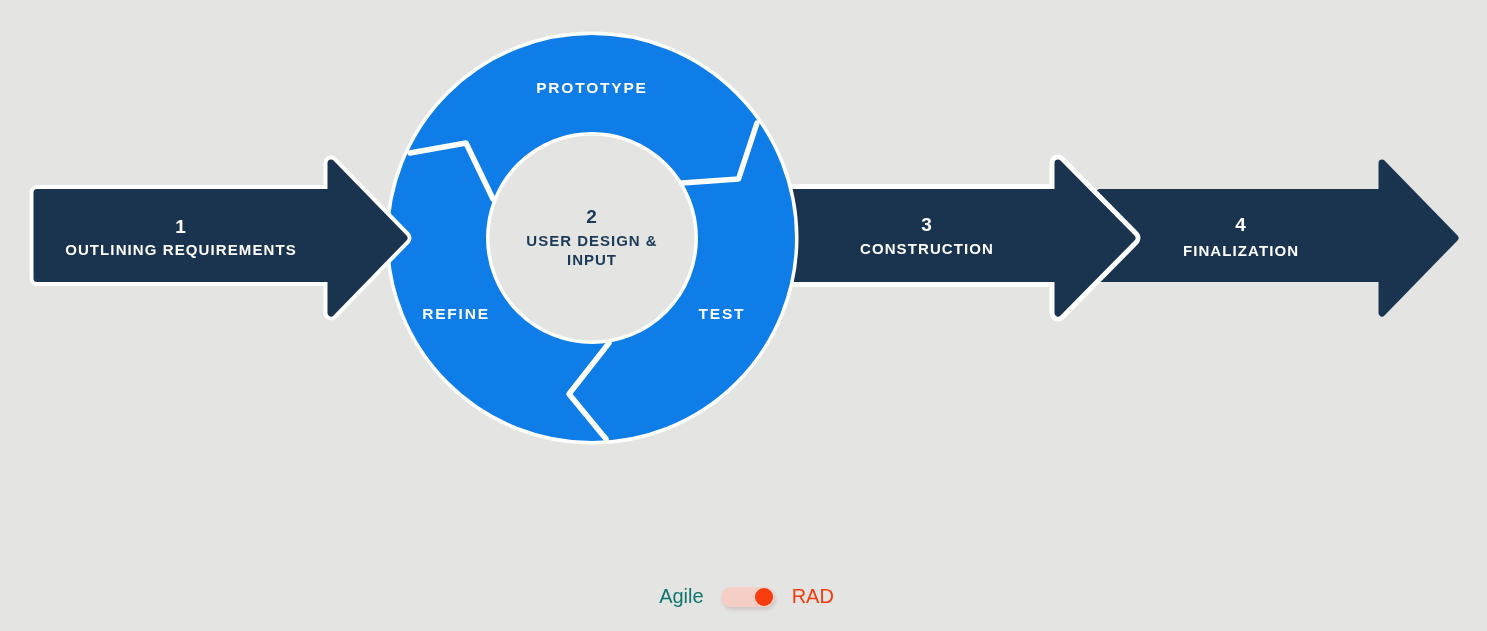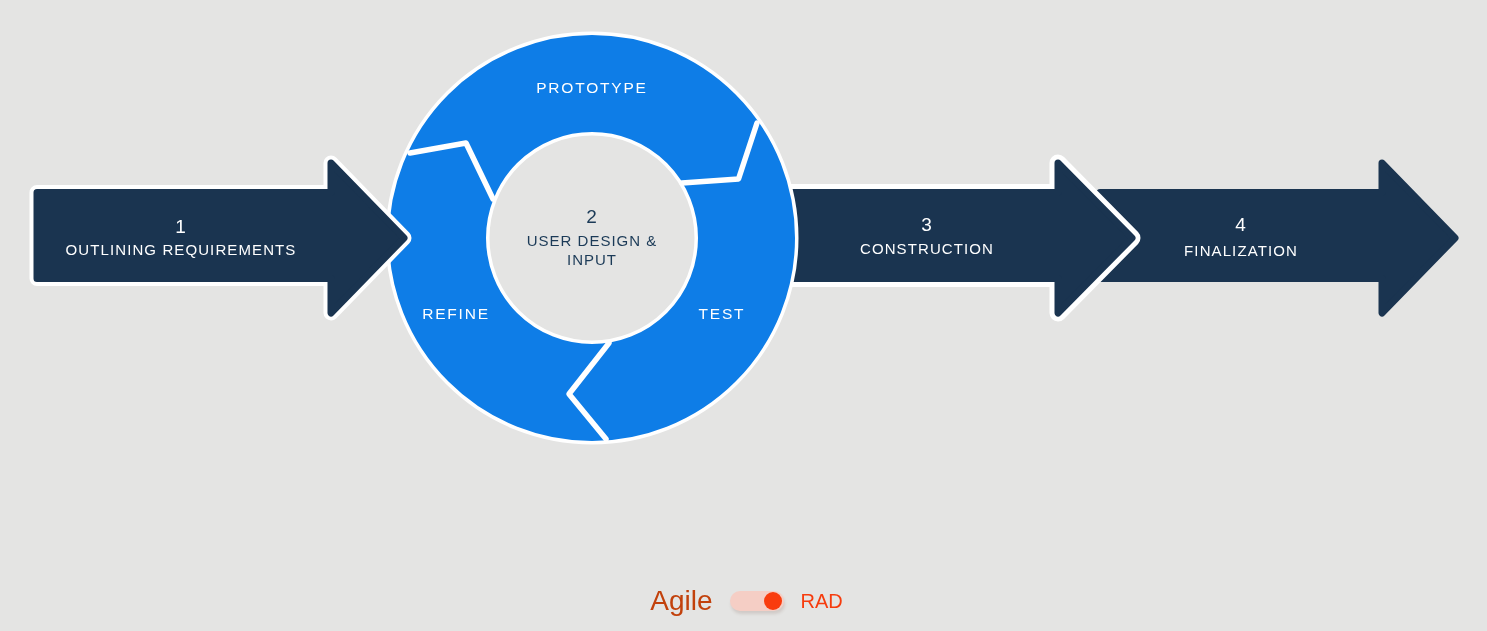--- a/index.html
+++ b/index.html
@@ -3,34 +3,34 @@
 <meta charset="utf-8">
 <style>
   html,body{margin:0;padding:0;}
   body{
     width:1487px;height:631px;
     background:#e4e4e3;
     font-family:"Liberation Sans", sans-serif;
     position:relative;
     overflow:hidden;
   }
-  .diagram-wrap{position:absolute;top:0;left:0;}
+  .diagram-wrap{position:absolute;top:0;left:0;font-weight:bold;}
   svg text{font-family:"Liberation Sans", sans-serif;}
   .stage-num{fill:#ffffff;font-size:19px;letter-spacing:1px;text-anchor:middle;}
   .stage-label{fill:#ffffff;font-size:15px;letter-spacing:1.1px;text-anchor:middle;}
   .ring-label{fill:#ffffff;font-size:15.5px;letter-spacing:1.8px;text-anchor:middle;}
   .center-num{fill:#1b3a57;font-size:19px;letter-spacing:1px;text-anchor:middle;}
   .center-label{fill:#1b3a57;font-size:15px;letter-spacing:1px;text-anchor:middle;}
 
   .toggle-row{
     position:absolute;left:0;right:0;top:585px;
     display:flex;justify-content:center;align-items:center;gap:17px;
     transform:translateX(3px);
   }
-  .toggle-label-left{font-size:28px;color:#c2410c;}
+  .toggle-label-left{font-size:20px;color:#0f766e;}
   .toggle-label-right{font-size:20px;color:#f63c0e;}
   .switch{
     position:relative;width:54px;height:20px;border-radius:10px;
     background:#f5cec5;cursor:pointer;
     box-shadow:1px 3px 3px rgba(120,90,80,0.18);
   }
   .switch .knob{
     position:absolute;top:1px;right:2px;width:18px;height:18px;
     border-radius:50%;background:#f93c0e;
   }

